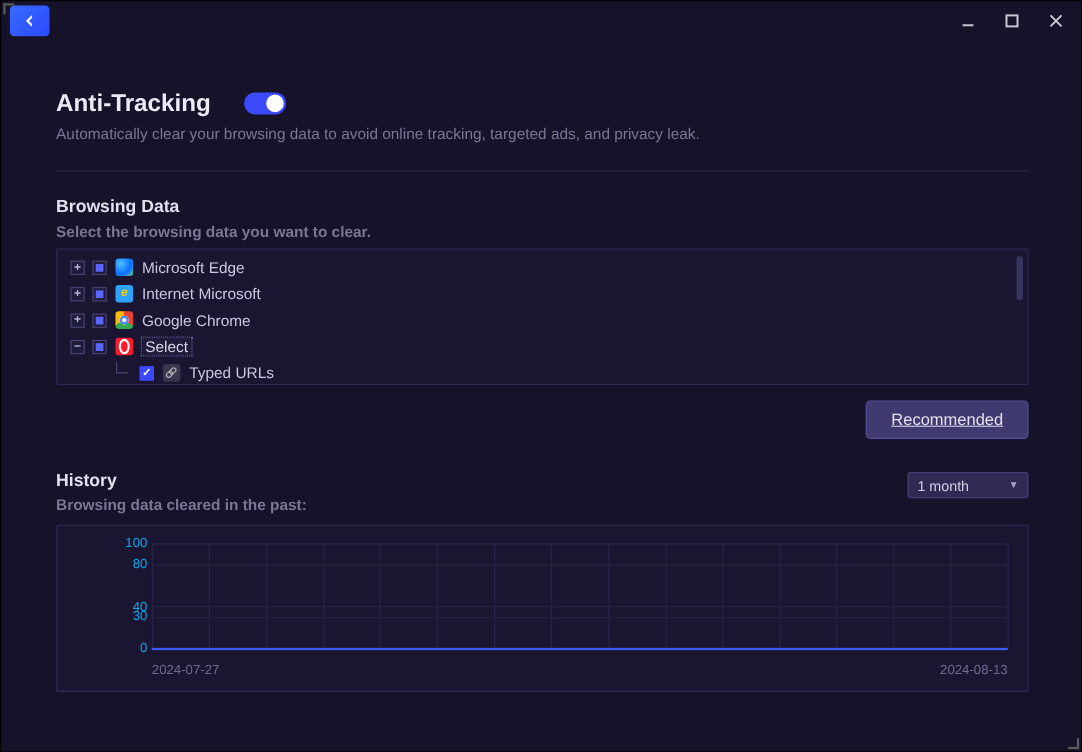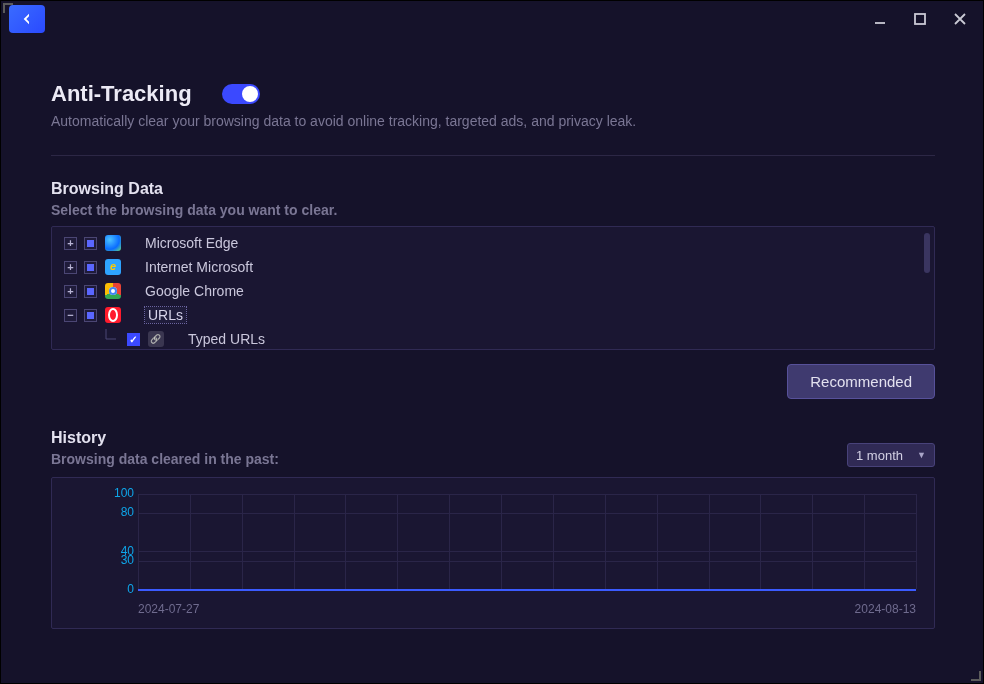--- a/index.html
+++ b/index.html
@@ -120,45 +120,45 @@
   .app-icon.chrome::after {
     content:""; position:absolute; inset:4px; background:#fff; border-radius:50%;
     box-shadow: inset 0 0 0 2px #4285f4;
   }
   .app-icon.opera  { background:#ff1b2d; }
   .app-icon.opera::after { content:""; position:absolute; width:6px; height:10px; border:2px solid #fff; border-radius:50%; }
   .app-icon { position:relative; }
   .app-icon.url { background:#3a3650; }
   .app-icon.url::after { content:"🔗"; font-size:9px; filter: grayscale(1); }
 
-  .tree-label { margin-left: 20px; }
+  .tree-label { margin-left: 4px; }
   .tree-label.sel {
     color:#d7d4ea;
     outline: 1px dotted #6a64a0;
     padding: 0 3px;
     background: rgba(100,100,160,0.08);
   }
 
   
-  .rec-row { display:flex; justify-content:flex-end; margin-top:14px; }
+  .rec-row { display:flex; justify-content:flex-end; margin-top:14px;text-decoration:underline; }
   .rec-btn {
     background:#3f3a6f;
     border:1px solid #57519a;
     color:#e3e1ef;
     padding: 8px 22px;
     font-size:15px;
     border-radius:4px;
     cursor:pointer;
   }
 
   
   .history-section { margin-top: 30px; }
-  .hist-head { display:flex; justify-content:space-between; align-items:flex-end; }
+  .hist-head { display:flex; justify-content:space-between; align-items:flex-start; }
   .dropdown {
-    width: 88px; height: 24px;
+    width: 110px; height: 24px;
     background:#302a55; border:1px solid #48427a; border-radius:3px;
     color:#d3d0e4; font-size:13px;
     display:flex; align-items:center; justify-content:space-between;
     padding:0 8px; cursor:pointer;
   }
   .dropdown .caret { font-size:9px; color:#a9a5c8; }
 
   .chart-panel {
     margin-top: 10px;
     border:1px solid #302a54;
@@ -236,21 +236,21 @@
       <div class="tree-row">
         <span class="exp-box">+</span>
         <span class="chk-box indet"></span>
         <span class="app-icon chrome" style="margin-left: 4px;"></span>
         <span class="tree-label">Google Chrome</span>
       </div>
       <div class="tree-row">
         <span class="exp-box">−</span>
         <span class="chk-box indet"></span>
         <span class="app-icon opera" style="margin-left: 4px;"></span>
-        <span class="tree-label sel">URLs</span>
+        <span class="tree-label sel">Select</span>
       </div>
       <div class="tree-row child">
         <span class="tree-connector">
           <svg width="20" height="20">
             <path d="M6 0 V10 H16" fill="none"></path>
           </svg>
         </span>
         <span class="chk-box checked"></span>
         <span class="app-icon url" style="margin-left: 4px;"></span>
         <span class="tree-label">Typed URLs</span>

